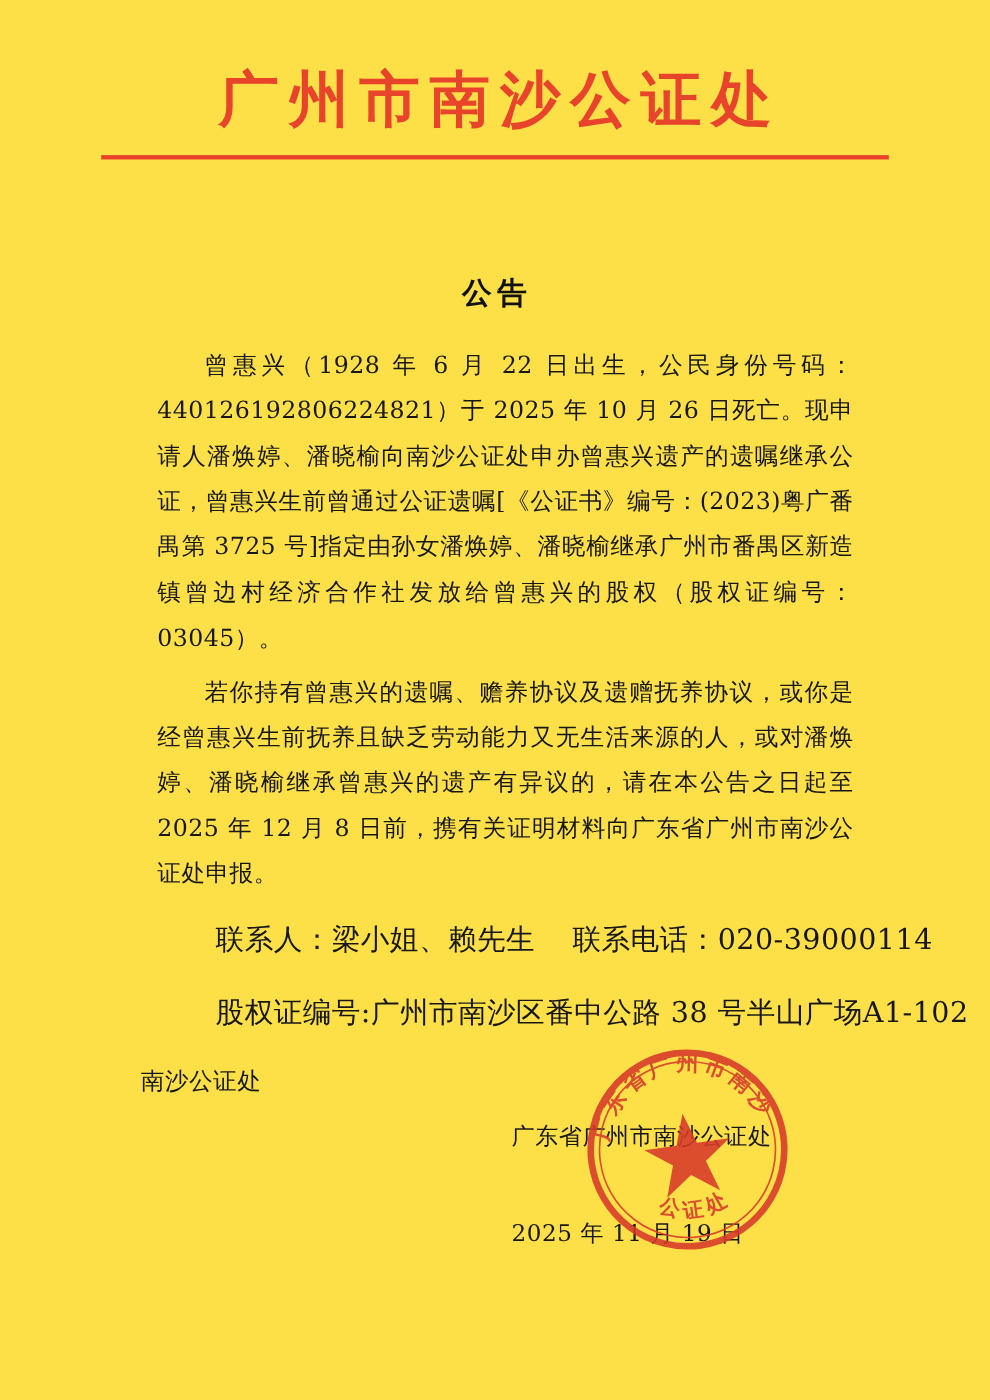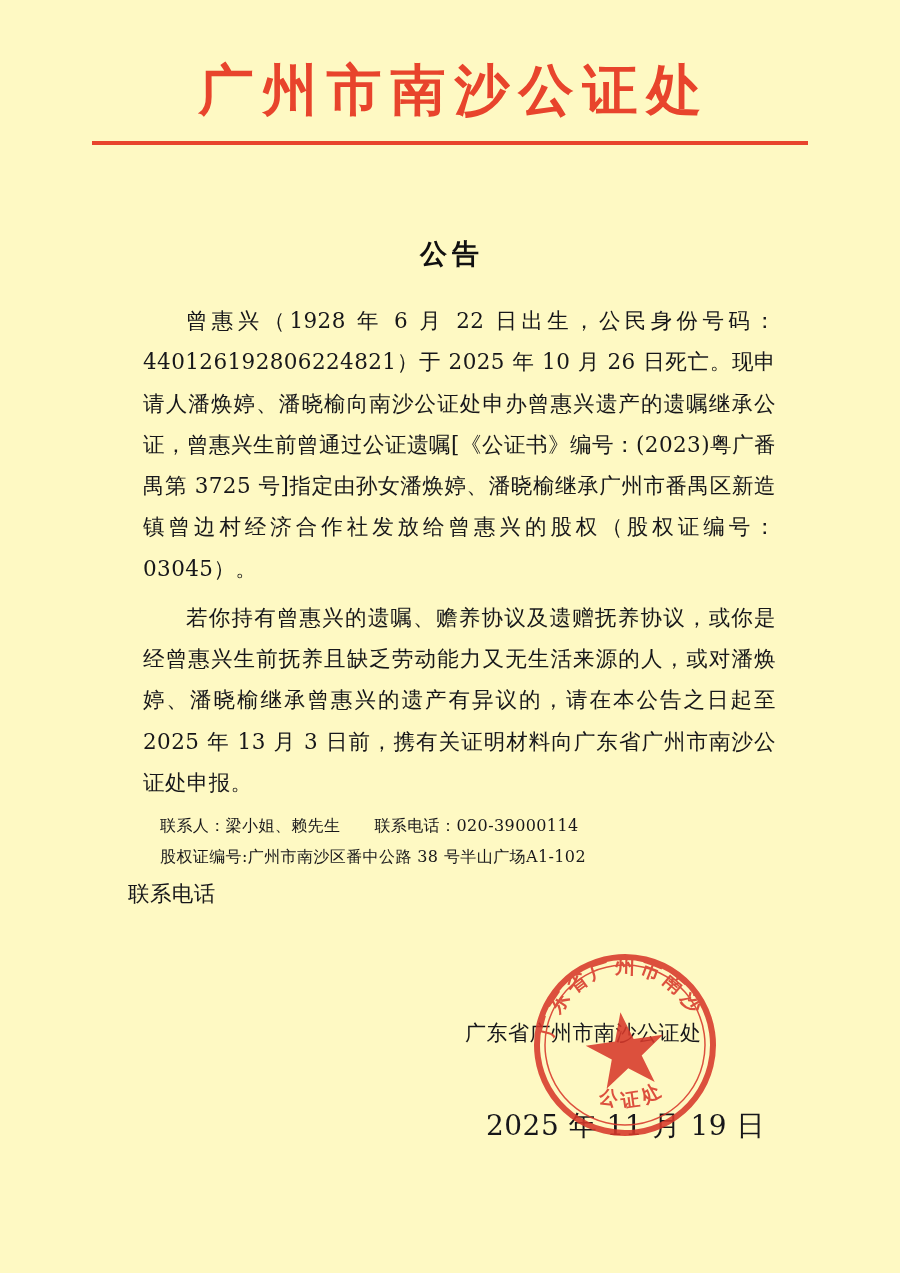--- a/index.html
+++ b/index.html
@@ -12,21 +12,21 @@
     height: 1273px;
     position: relative;
     font-family: "DejaVu Serif", "Liberation Serif", serif;
     color: #1a1a1a;
     overflow: hidden;
   }
 
   .page {
     position: absolute;
     inset: 0;
-    background: #fef9c3;
+    background: #fde047;
   }
 
   
   .letterhead {
     position: absolute;
     top: 58px;
     left: 0;
     right: 0;
     text-align: center;
   }
@@ -43,21 +43,21 @@
   .letterhead-rule {
     margin: 20px auto 0 auto;
     width: 716px;
     height: 4px;
     background: #e8442c;
   }
 
   
   .doc {
     position: absolute;
-    top: 236px;
+    top: 248px;
     left: 128px;
     width: 648px;
   }
   .doc-title {
     text-align: center;
     font-size: 27px;
     font-weight: bold;
     letter-spacing: 5px;
     color: #111;
     margin-bottom: 28px;
@@ -70,23 +70,23 @@
     text-justify: inter-ideograph;
     letter-spacing: 0.4px;
     color: #17171a;
   }
   p.indent {
     text-indent: 2em;
   }
 
   
   .contact-line {
-    font-size: 16px;
+    font-size: 26px;
     line-height: 1.92;
-    margin: 0;
+    margin: 16px;
     text-indent: 2em;
     letter-spacing: 0.4px;
     color: #17171a;
     white-space: nowrap;
   }
   .contact-line .spacer {
     display: inline-block;
     width: 34px;
   }
   .contact-line.tight {
@@ -110,25 +110,24 @@
     margin-top: 24px;
   }
   .sig-org {
     font-size: 21px;
     letter-spacing: 0.5px;
     color: #17171a;
     white-space: nowrap;
   }
   .sig-date {
     margin-top: 60px;
-    font-size: 28px;
+    font-size: 21px;
     letter-spacing: 0.5px;
     color: #17171a;
     white-space: nowrap;
-    text-align: right;
   }
 
   
   .seal {
     position: absolute;
     top: 950px;
     left: 530px;
     width: 190px;
     height: 190px;
     opacity: 0.88;
@@ -145,32 +144,32 @@
     <div class="letterhead-title">广州市南沙公证处</div>
     <div class="letterhead-rule"></div>
   </div>
 
   <div class="doc">
 
     <div class="doc-title">公告</div>
 
     <p class="para indent">曾惠兴（1928 年 6 月 22 日出生，公民身份号码：440126192806224821）于 2025 年 10 月 26 日死亡。现申请人潘焕婷、潘晓榆向南沙公证处申办曾惠兴遗产的遗嘱继承公证，曾惠兴生前曾通过公证遗嘱[《公证书》编号：(2023)粤广番禺第 3725 号]指定由孙女潘焕婷、潘晓榆继承广州市番禺区新造镇曾边村经济合作社发放给曾惠兴的股权（股权证编号：03045）。</p>
 
-    <p class="para indent">若你持有曾惠兴的遗嘱、赡养协议及遗赠抚养协议，或你是经曾惠兴生前抚养且缺乏劳动能力又无生活来源的人，或对潘焕婷、潘晓榆继承曾惠兴的遗产有异议的，请在本公告之日起至 2025 年 13 月 3 日前，携有关证明材料向广东省广州市南沙公证处申报。</p>
+    <p class="para indent">若你持有曾惠兴的遗嘱、赡养协议及遗赠抚养协议，或你是经曾惠兴生前抚养且缺乏劳动能力又无生活来源的人，或对潘焕婷、潘晓榆继承曾惠兴的遗产有异议的，请在本公告之日起至 2025 年 12 月 8 日前，携有关证明材料向广东省广州市南沙公证处申报。</p>
 
 
     <div class="contact-line tight">
       <span>联系人：</span><span>梁小姐、赖先生</span><span class="spacer"></span><span>联系电话：</span><span>020-39000114</span>
     </div>
 
     <div class="contact-line tight">
       <span>股权证编号:</span><span>广州市南沙区番中公路 38 号半山广场A1-102</span>
     </div>
 
-    <div class="contact-tail">联系电话</div>
+    <div class="contact-tail">南沙公证处</div>
   </div>
 
   <div class="signature">
     <div class="sig-org">广东省广州市南沙公证处</div>
     <div class="sig-date">2025 年 11 月 19 日</div>
   </div>
 
   <div class="seal">
     <svg viewBox="0 0 190 190" width="190" height="190" aria-hidden="true">
       <g transform="rotate(-8 95 95)">

